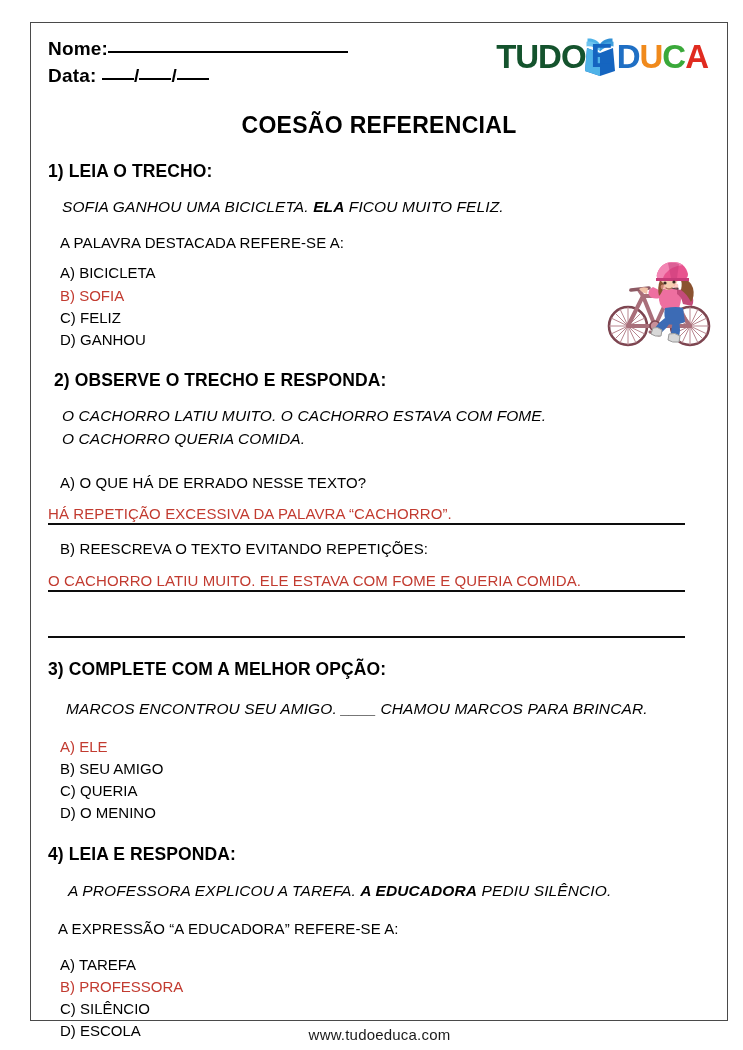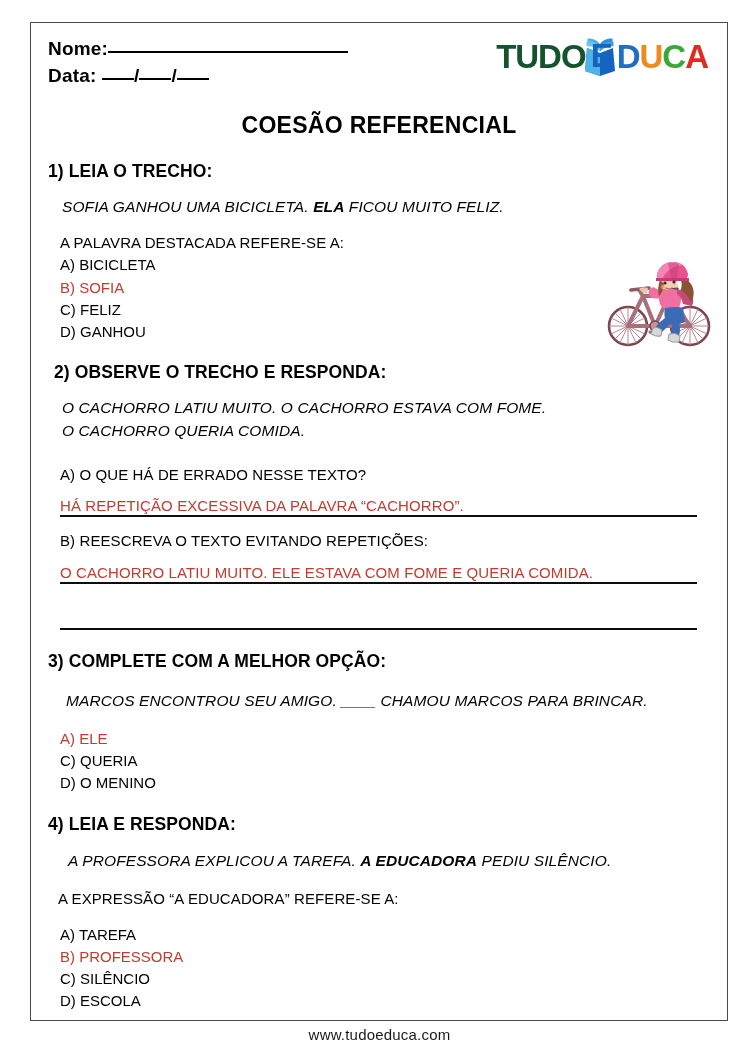--- a/index.html
+++ b/index.html
@@ -144,29 +144,28 @@
   .prompt-q1 { margin-top: 14px; padding-left: 12px; }
   .prompt-a2 { margin-top: 22px; padding-left: 12px; }
   .prompt-b2 { margin-top: 13px; padding-left: 12px; }
   .prompt-q4 { margin-top: 16px; padding-left: 10px; }
 
   .options {
     padding-left: 12px;
     font-size: 15px;
     line-height: 1.47;
   }
-  .opt-q1 { margin-top: 1px; }
+  .opt-q1 { margin-top: 9px; }
   .opt-q3 { margin-top: 16px; }
   .opt-q4 { margin-top: 14px; }
   .option.correct { color: #c23b30; }
 
   
   .answer-line {
     position: relative;
-    margin-left: 12px;
     margin-top: 8px;
     width: 637px;
     border-bottom: 2.5px solid #0d0d0d;
     height: 22px;
   }
   .answer-line .ans-text {
     position: absolute;
     left: 0;
     bottom: 1px;
     font-size: 15px;
@@ -266,20 +265,21 @@
       <span class="ans-text">O CACHORRO LATIU MUITO. ELE ESTAVA COM FOME E QUERIA COMIDA.</span>
     </div>
     <div class="answer-line empty">
       <span class="ans-text"></span>
     </div>
 
     <div class="q-heading q3-heading">3) COMPLETE COM A MELHOR OPÇÃO:</div>
     <div class="passage p3">MARCOS ENCONTROU SEU AMIGO. ____ CHAMOU MARCOS PARA BRINCAR.</div>
     <div class="options opt-q3">
       <div class="option correct">A) ELE</div>
+      <div class="option">B) SEU AMIGO</div>
       <div class="option">C) QUERIA</div>
       <div class="option">D) O MENINO</div>
     </div>
 
     <div class="q-heading q4-heading">4) LEIA E RESPONDA:</div>
     <div class="passage p4">
       <span>A PROFESSORA EXPLICOU A TAREFA. </span><b>A EDUCADORA</b><span> PEDIU SILÊNCIO.</span>
     </div>
     <div class="prompt prompt-q4">A EXPRESSÃO “A EDUCADORA” REFERE-SE A:</div>
     <div class="options opt-q4">

